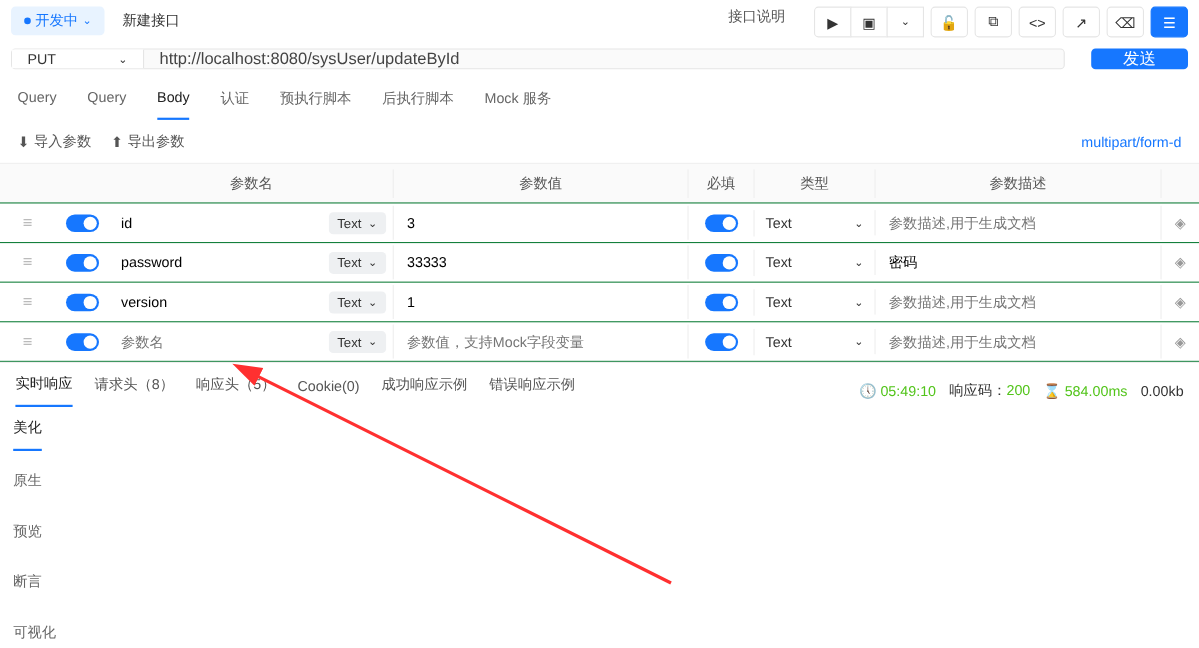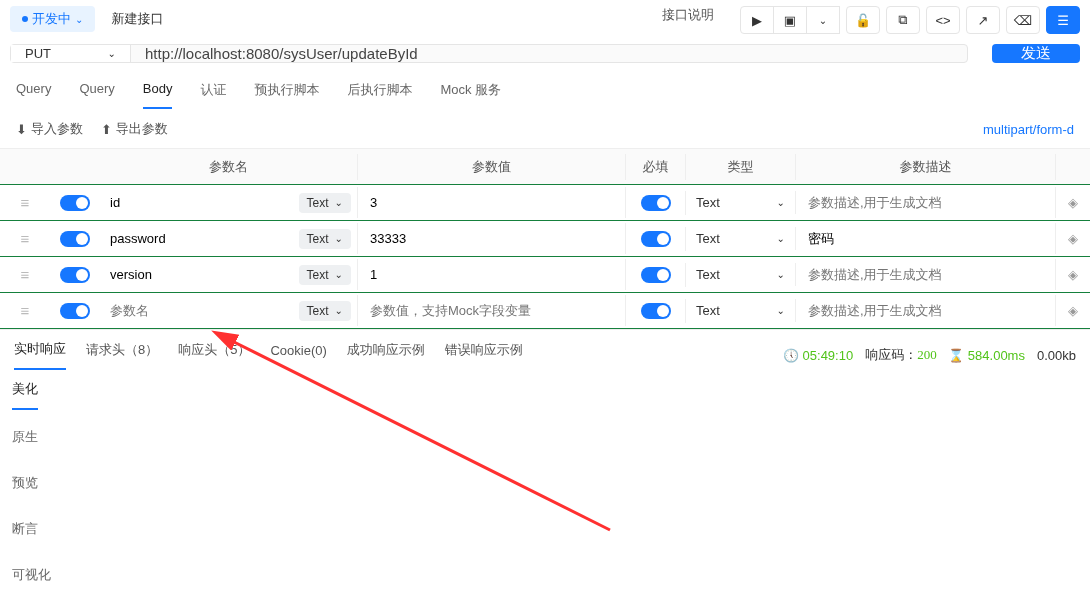--- a/index.html
+++ b/index.html
@@ -42,21 +42,21 @@
     .cell-end { width: 34px; display: flex; justify-content: center; color: #999; }
     .toggle { position: relative; width: 30px; height: 16px; background: #1677ff; border-radius: 8px; cursor: pointer; }
     .toggle::after { content: ""; position: absolute; width: 12px; height: 12px; background: #fff; border-radius: 50%; top: 2px; right: 2px; }
     .drag-icon { color: #bbb; font-size: 15px; }
     .ph { color: #ec4899; }
     .resp-tabs { display: flex; align-items: center; padding: 10px 14px 0; gap: 20px; border-top: 1px solid #eee; margin-top: 0; }
     .resp-tab { padding-bottom: 10px; color: #555; cursor: pointer; }
     .resp-tab.active { color: #222; border-bottom: 2px solid #1677ff; font-weight: 500; }
     .resp-meta { margin-left: auto; display: flex; align-items: center; gap: 12px; font-size: 13px; }
     .time-lbl { color: #52c41a; display: flex; align-items: center; gap: 3px; }
-    .status200 { color: #52c41a; font-family: Liberation Serif, serif; }
+    .status200 { color: #52c41a; }
     .dur { color: #52c41a; display: flex; align-items: center; gap: 3px; }
     .resp-tools { display: flex; align-items: flex-start; padding: 10px 12px 0; gap: 18px; border-bottom: 1px solid #eee; flex-direction: column; }
     .tool-tab { padding-bottom: 10px; color: #666; cursor: pointer; font-size: 13px; }
     .tool-tab.active { color: #222; border-bottom: 2px solid #1677ff; }
     .bind-resp { margin-left: auto; display: flex; align-items: center; gap: 4px; color: #888; cursor: pointer; }
     .code-area { display: flex; font-family: Consolas, Monaco, monospace; font-size: 13px; }
     .gutter { width: 52px; text-align: right; padding: 6px 14px 6px 6px; color: #aaa; background: #fff; }
     .code { padding: 6px; color: #1677ff; }
     .arrow { position: absolute; pointer-events: none; }
     .container { position: relative; }

